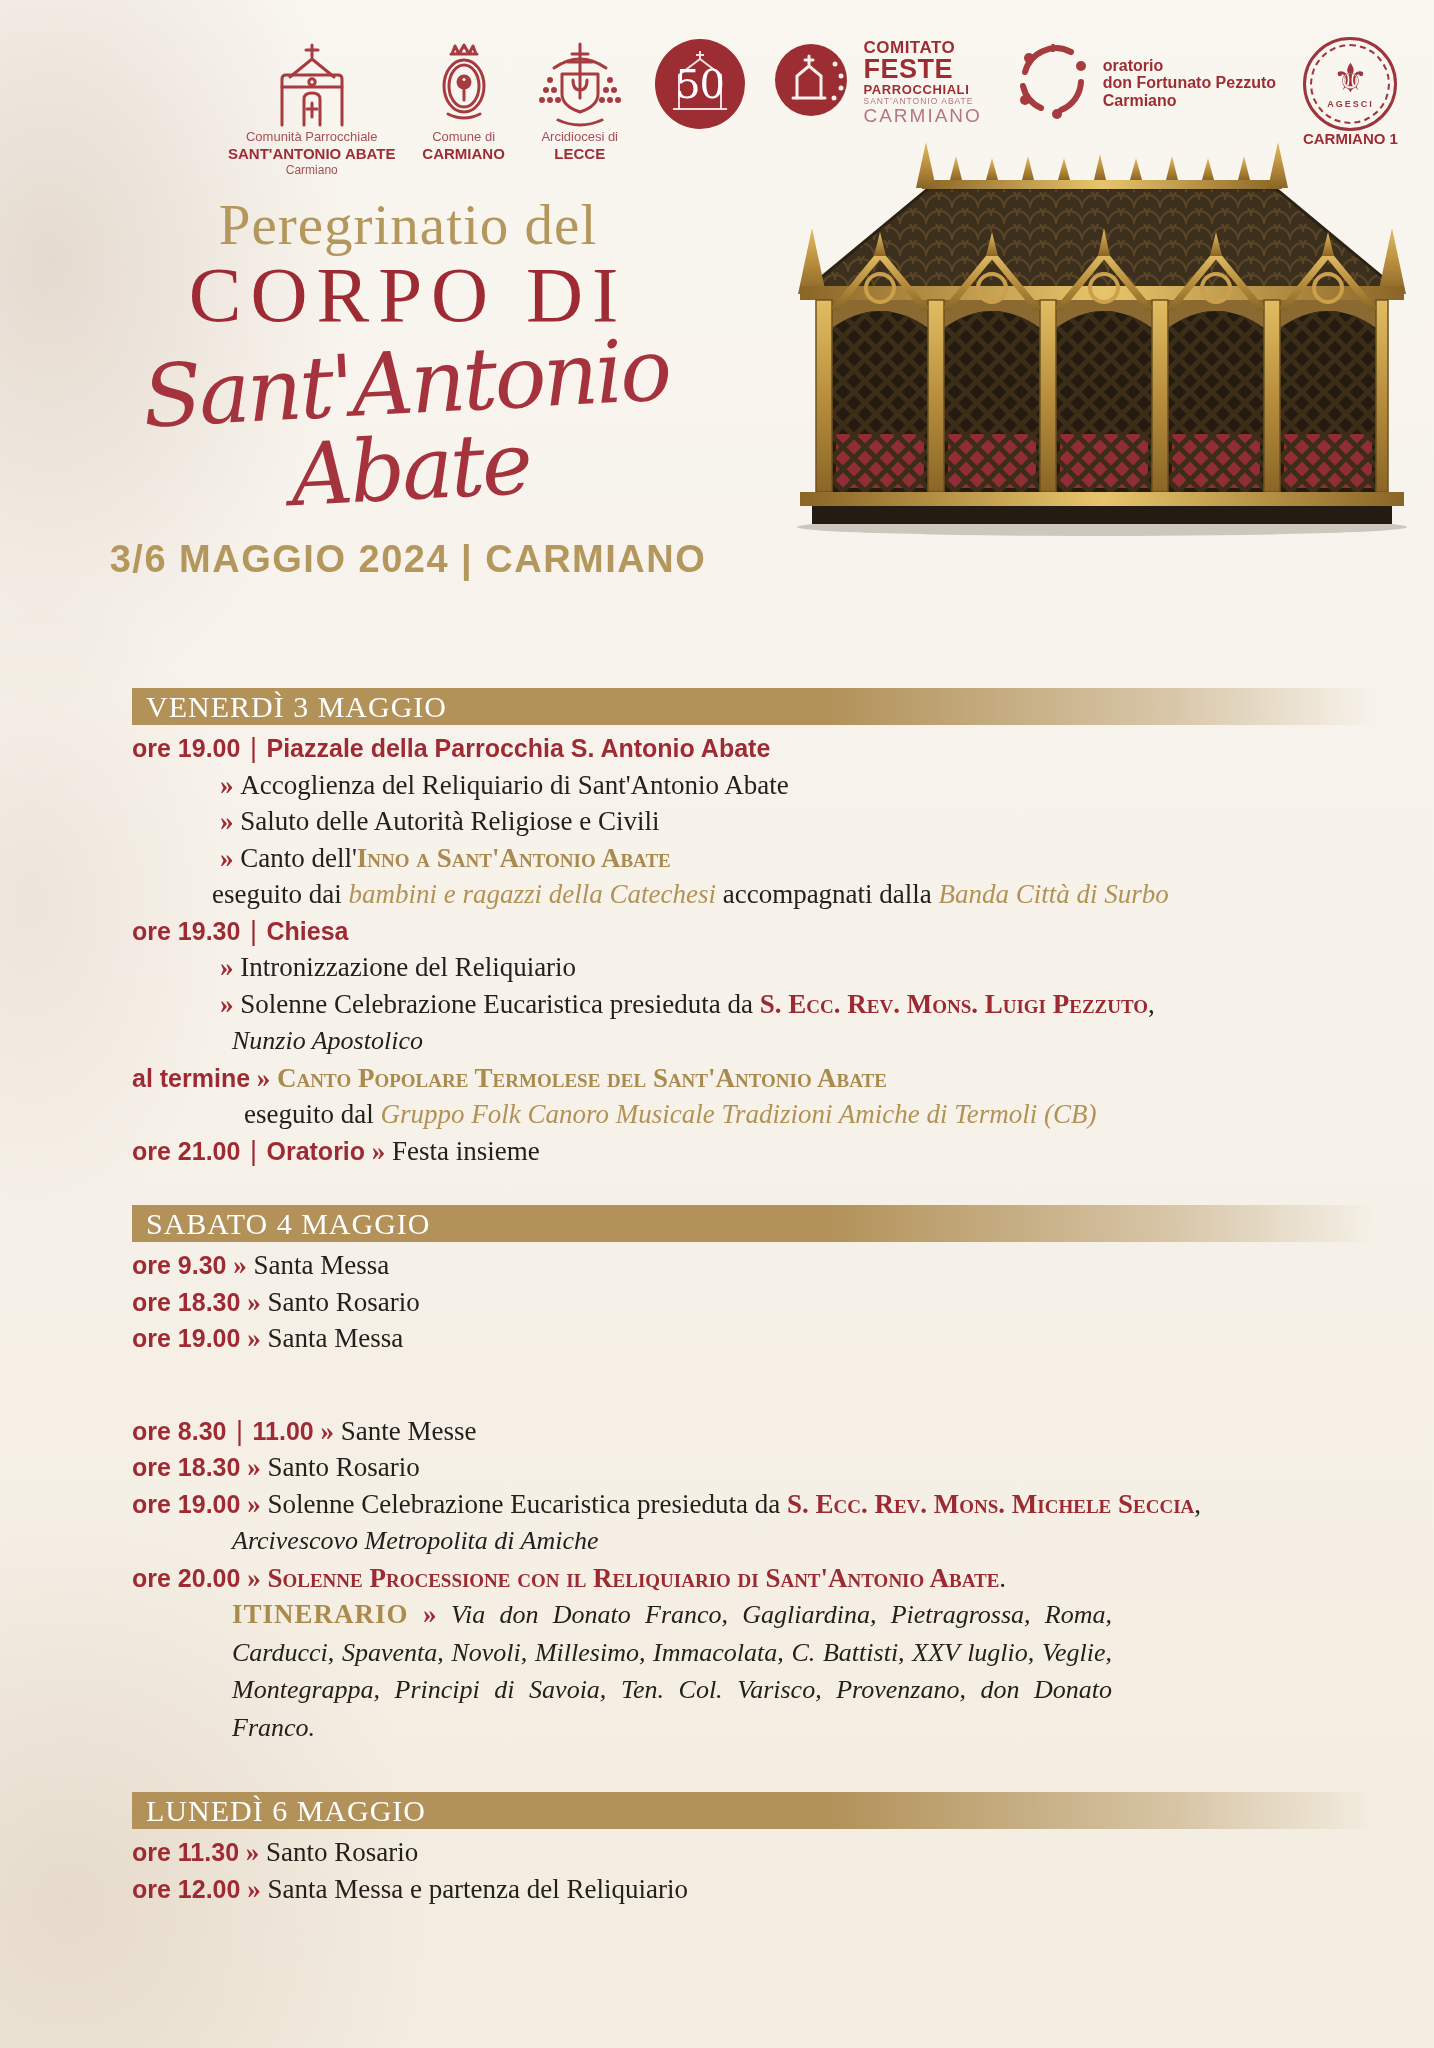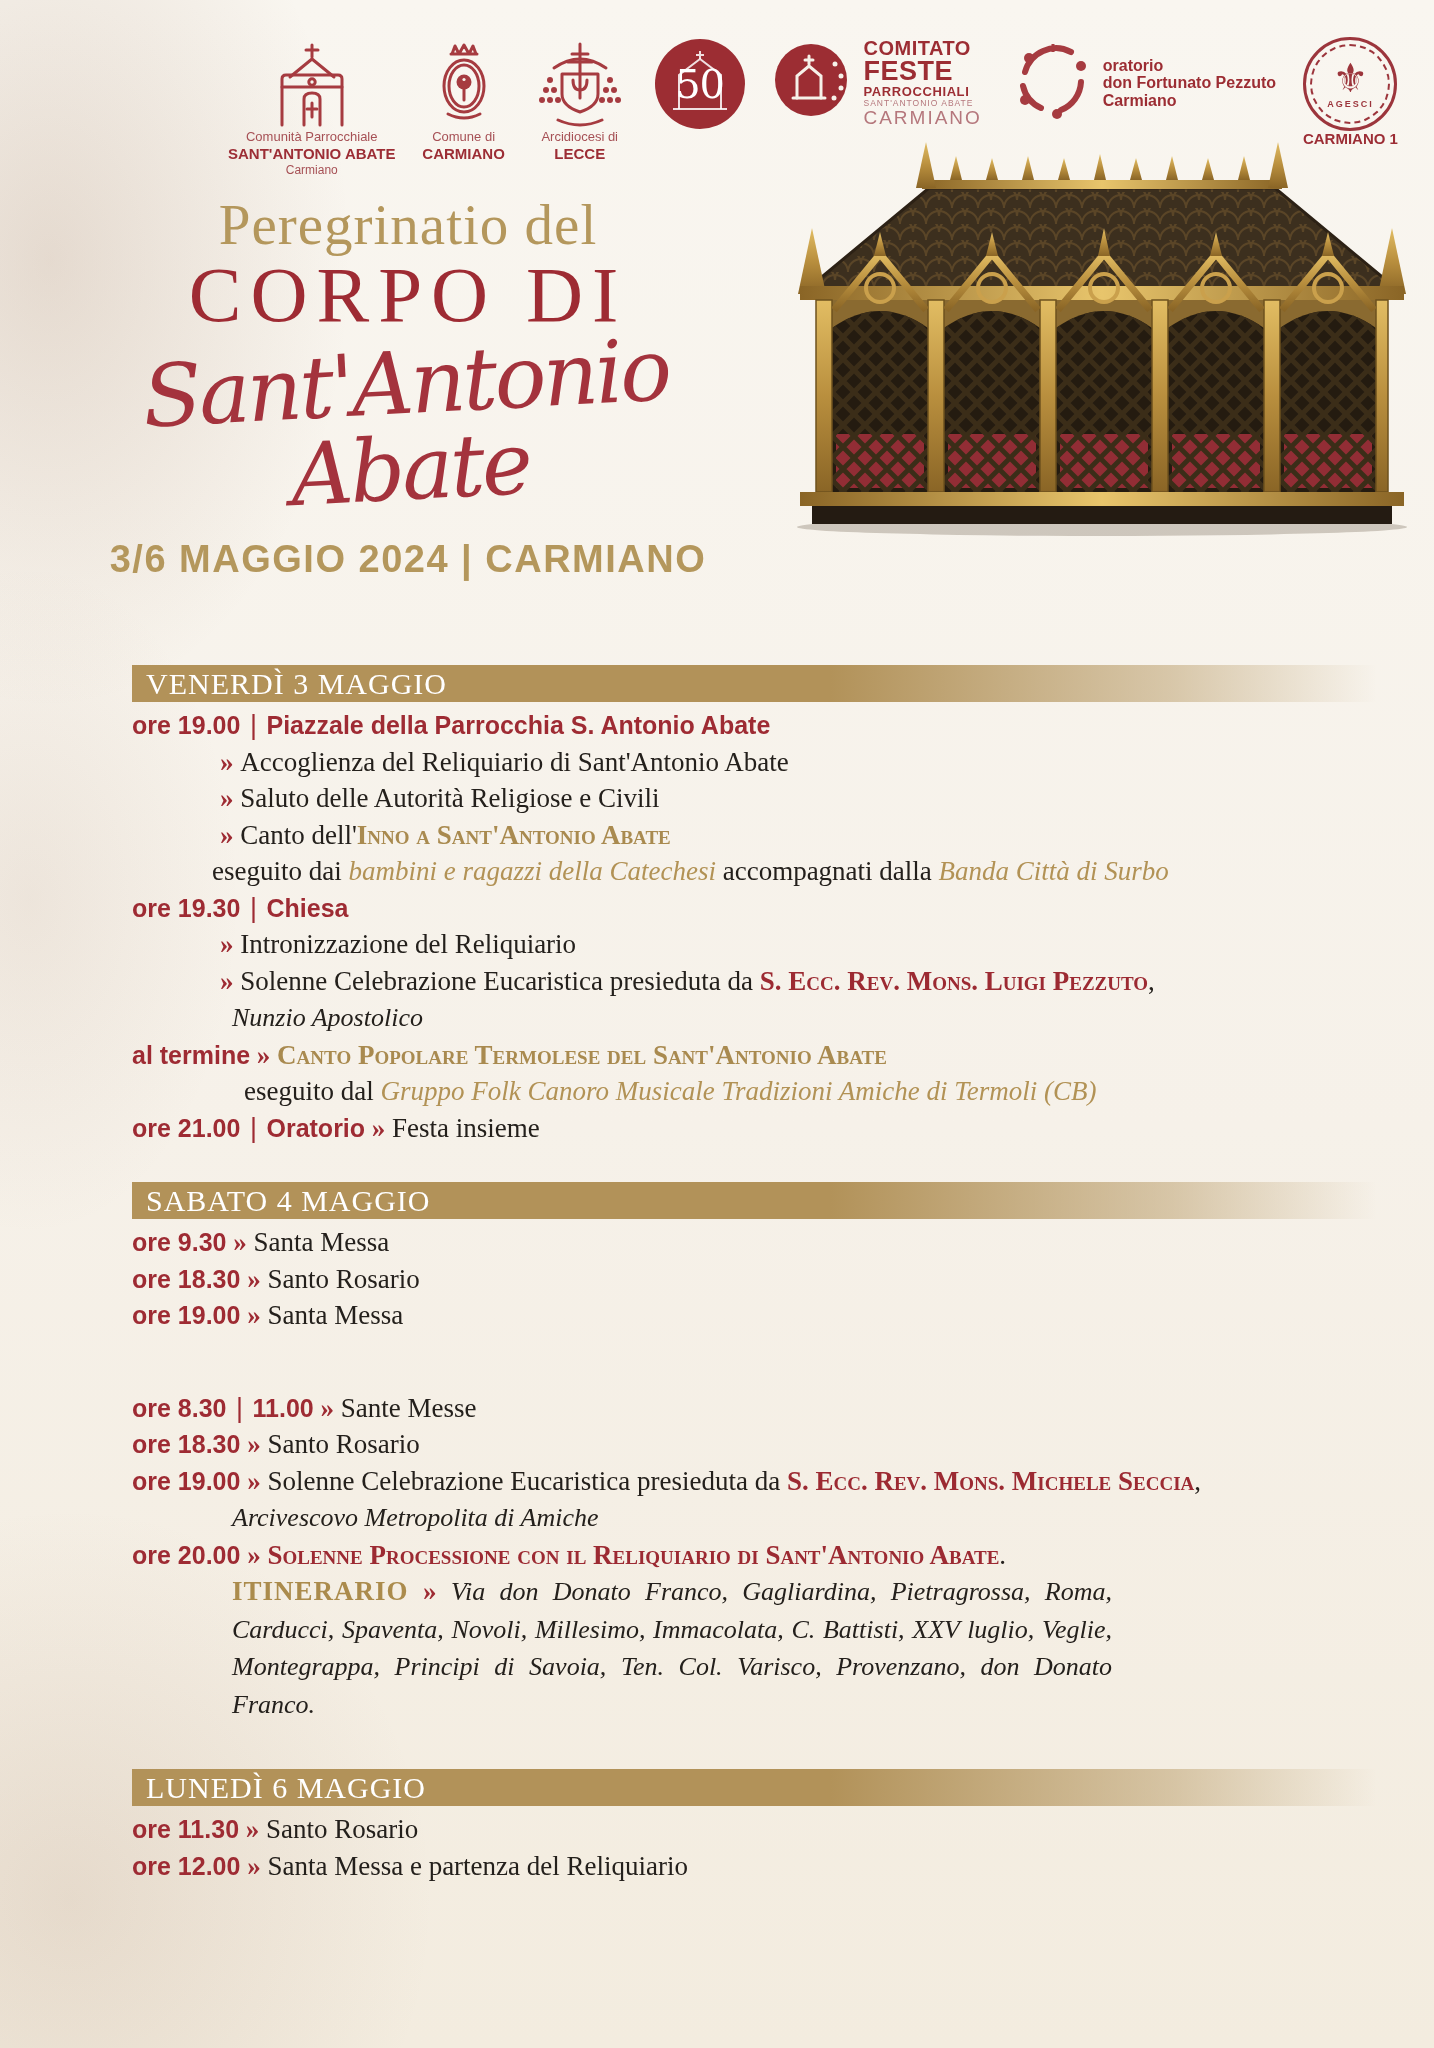--- a/index.html
+++ b/index.html
@@ -17,41 +17,41 @@
   .logo{display:flex;flex-direction:column;align-items:center;color:#9c3f45;}
   .logo .icon-box{height:92px;display:flex;align-items:center;justify-content:flex-start;}
   .cap1{font-family:"Liberation Sans",sans-serif;font-size:13px;line-height:1.15;color:#a65055;}
   .cap2{font-family:"Liberation Sans",sans-serif;font-size:15px;font-weight:700;line-height:1.2;color:#9c2d35;}
   .cap3{font-family:"Liberation Sans",sans-serif;font-size:12px;color:#a65055;}
   .circle50{width:90px;height:90px;border-radius:50%;background:#9c2d33;position:relative;display:flex;align-items:center;justify-content:center;}
   .circle50 svg{position:absolute;inset:0;}
   .fifty{position:relative;color:#fff;font-family:"DejaVu Serif",serif;font-size:40px;font-weight:400;letter-spacing:-1px;z-index:2;}
   .logo-row{display:flex;align-items:center;gap:8px;}
   .comitato-text{display:flex;flex-direction:column;line-height:1;font-family:"Liberation Sans",sans-serif;color:#9c2d33;text-align:left;}
-  .ct1{font-size:20px;font-weight:700;letter-spacing:.5px;}
+  .ct1{font-size:17px;font-weight:700;letter-spacing:.5px;}
   .ct2{font-size:27px;font-weight:800;letter-spacing:.5px;}
   .ct3{font-size:13px;font-weight:700;letter-spacing:.6px;}
   .ct4{font-size:8.5px;letter-spacing:1px;color:#b5777c;margin-top:1px;}
   .ct5{font-size:19px;font-weight:300;letter-spacing:2px;color:#b5777c;}
   .oratorio-text{display:flex;flex-direction:column;line-height:1.08;font-family:"Liberation Sans",sans-serif;color:#9c2d33;font-weight:700;text-align:left;}
   .ot1{font-size:16px;} .ot2{font-size:16px;} .ot3{font-size:16px;}
   .badge-agesci{width:88px;height:88px;border:3px solid #9c353c;border-radius:50%;display:flex;flex-direction:column;align-items:center;justify-content:center;position:relative;}
   .badge-agesci .inner{position:absolute;inset:4px;border:2px dashed #9c353c;border-radius:50%;}
   .fleur{font-size:40px;color:#9c353c;line-height:1;position:relative;z-index:2;}
   .agesci-word{font-family:"Liberation Sans",sans-serif;font-size:9px;font-weight:700;letter-spacing:2px;color:#9c353c;position:relative;z-index:2;}
   
   .title-block{position:absolute;left:36px;top:196px;width:744px;text-align:center;z-index:3;}
   .t-line1{font-size:57px;color:#b4975c;letter-spacing:1px;line-height:1;}
   .t-line2{font-size:79px;color:#9e2b33;letter-spacing:9px;line-height:1.02;margin-top:2px;}
   .t-line3{font-family:"DejaVu Serif",serif;font-style:italic;font-size:86px;color:#a4333d;line-height:1;letter-spacing:-3px;transform:rotate(-3deg);margin-top:4px;}
   .t-date{font-family:"Liberation Sans",sans-serif;font-weight:700;font-size:38px;color:#b4975c;letter-spacing:1.5px;margin-top:26px;}
   
   .reliquary{position:absolute;top:128px;right:0;width:664px;height:408px;z-index:2;}
   
-  .schedule{position:absolute;left:132px;top:665px;width:1270px;z-index:3;}
+  .schedule{position:absolute;left:132px;top:688px;width:1270px;z-index:3;}
   .section + .section{margin-top:36px;}
   .section:nth-child(3){margin-top:56px;}
   .section:nth-child(4){margin-top:46px;}
   .bar{height:37px;display:flex;align-items:center;padding-left:14px;margin-bottom:5px;
        background:linear-gradient(90deg,#b29259 0%,#b29259 55%,rgba(178,146,89,.45) 82%,rgba(178,146,89,0) 98%);}
   .bar span{color:#fff;font-size:30px;letter-spacing:1px;line-height:1;}
   .line{line-height:36.5px;font-size:27px;color:#24201c;}
   .i0{padding-left:0;} .i1{padding-left:80px;} .i2{padding-left:88px;} .i3{padding-left:100px;} .i4{padding-left:112px;}
   .justify{text-align:justify;width:880px;}
   .seg-time{font-family:"Liberation Sans",sans-serif;font-weight:700;font-size:25px;color:#9e2b33;}

